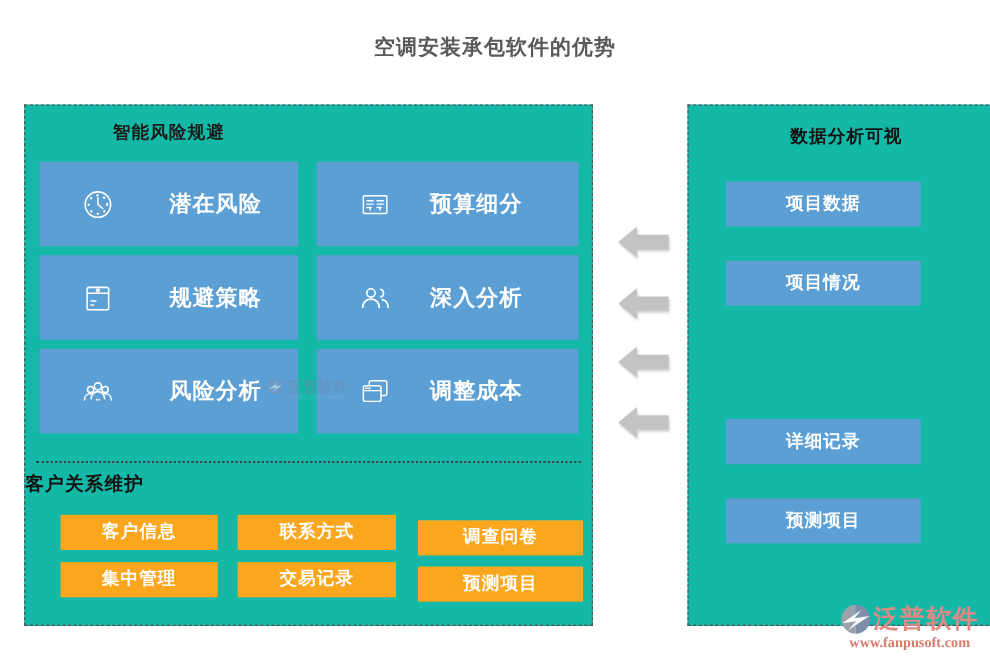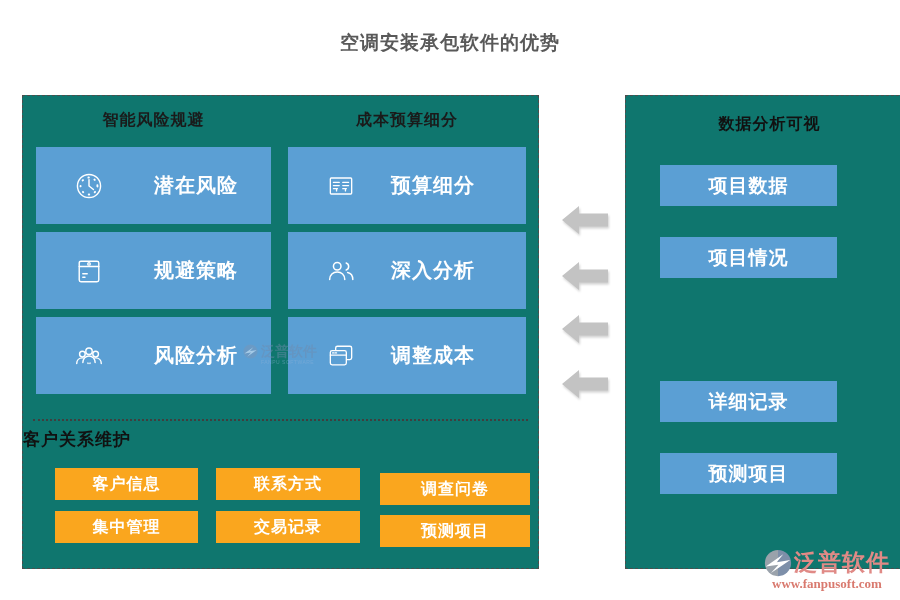--- a/index.html
+++ b/index.html
@@ -6,21 +6,21 @@
   body{
     width:900px;height:600px;position:relative;overflow:hidden;
     background:#ffffff;
     font-family:"Liberation Sans","DejaVu Sans",sans-serif;
   }
   .page-title{
     position:absolute;left:0;top:30px;width:900px;text-align:center;
     font-size:19px;font-weight:bold;color:#595959;letter-spacing:1px;
   }
   .panel{
-    position:absolute;background:#0f766e;border:1px dashed #4d4d4d;
+    position:absolute;background:#14b8a6;border:1px dashed #4d4d4d;
     box-sizing:border-box;
   }
   .panel-left{left:22px;top:95px;width:517px;height:474px;}
   .panel-right{left:625px;top:95px;width:289px;height:474px;}
   .col-header{
     position:absolute;top:14px;text-align:center;
     font-size:16px;font-weight:bold;color:#1a1a1a;letter-spacing:1px;
   }
   .col-header.c1{left:13px;width:235px;}
   .col-header.c2{left:265px;width:238px;}
@@ -47,21 +47,21 @@
     position:absolute;height:32px;background:#FAA61E;color:#fff;
     font-size:16px;font-weight:bold;text-align:center;line-height:32px;
     letter-spacing:1px;
   }
   .rp-header{
     position:absolute;left:0;top:18px;width:100%;text-align:center;
     font-size:16px;font-weight:bold;color:#111;letter-spacing:1px;
   }
   .rbtn{
     position:absolute;left:34px;width:177px;height:41px;background:#5B9FD4;
-    color:#fff;font-size:19px;font-weight:bold;text-align:center;line-height:41px;
+    color:#fff;font-size:16px;font-weight:bold;text-align:center;line-height:41px;
     letter-spacing:1px;
   }
   .arrow{
     position:absolute;left:562px;width:46px;height:30px;
     filter:drop-shadow(1px 2px 1px rgba(0,0,0,0.18));
   }
   .watermark{
     position:absolute;left:243px;top:344px;z-index:5;opacity:0.45;
     display:flex;align-items:flex-start;gap:3px;color:#6f8bad;
   }
@@ -79,21 +79,20 @@
   svg{display:block;}
 </style>
 </head>
 <body>
 
 <div class="page-title">空调安装承包软件的优势</div>
 
 <div class="panel panel-left">
 
   <div class="col-header c1">智能风险规避</div>
-  <div class="col-header c2">成本预算细分</div>
 
   <div class="tile c1" style="top:51px">
     <span class="t-icon">
       <svg width="32" height="32" viewBox="0 0 36 36" fill="none" stroke="#fff" stroke-width="1.6" stroke-linecap="round">
         <circle cx="18" cy="18" r="13"></circle>
         <circle cx="18" cy="18" r="9.5" stroke-dasharray="0.5 6.8" stroke-width="2.2"></circle>
         <path d="M18 11 V18 L23 22"></path>
       </svg>
     </span>
     <span class="t-label">潜在风险</span>

